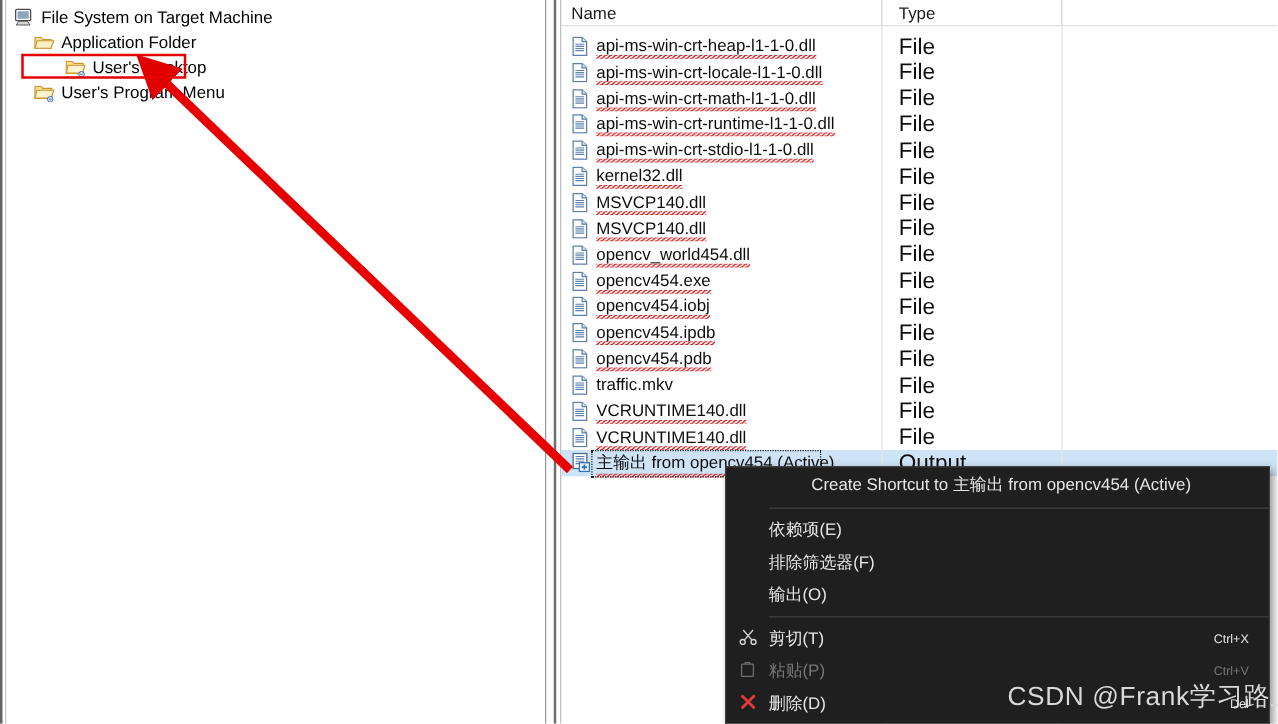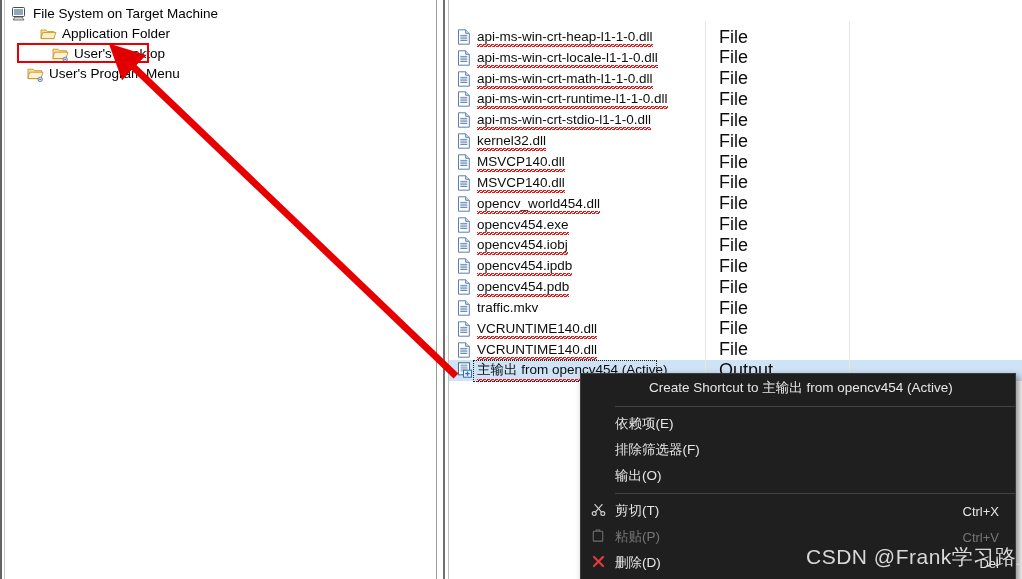--- a/index.html
+++ b/index.html
@@ -186,21 +186,21 @@
     height: 26px;
     flex: 0 0 auto;
     display: flex;
     align-items: center;
     justify-content: center;
   }
   .mlabel { flex: 1 1 auto; white-space: nowrap; }
   .mkey {
     flex: 0 0 auto;
     padding-right: 16px;
-    font-size: 13px;
+    font-size: 10px;
     color: #e6e6e6;
   }
   .mrow.disabled .mkey { color: #767676; }
   .msep {
     height: 1px;
     margin: 4px 0 4px 34px;
     background: #434343;
   }
   #ctx-first {
     height: 28px;
@@ -225,21 +225,21 @@
   <div id="tree-panel">
     <div id="tree-panel-inner">
         <div class="tree-row" style="left: 6px; top: 4px;">
           <span class="ticon" style="display: inline-block;"><svg width="17" height="16" viewBox="0 0 17 16">
         <rect x="1.5" y="1.5" width="12" height="9" rx="1" fill="#fff" stroke="#4a4a4a"></rect>
         <rect x="3" y="3" width="9" height="6" fill="#8fa6bd"></rect>
         <path d="M4 11 L11 11 L13 14 L2 14 Z" fill="#d6d6d6" stroke="#5a5a5a" stroke-width="0.8"></path>
       </svg></span>
           <span class="tlabel">File System on Target Machine</span>
         </div>
-        <div class="tree-row" style="left: 35px; top: 24px;">
+        <div class="tree-row" style="left: 22px; top: 24px;">
           <span class="ticon" style="display: inline-block;"><svg width="17" height="16" viewBox="0 0 17 16">
         <path d="M1 4 h5 l1.4 1.6 H14 v7 H1 z" fill="#ffe09a" stroke="#c8952c" stroke-width="0.9"></path>
         <path d="M2.6 6.6 H16 l-2.2 6 H1 z" fill="#fff0c2" stroke="#c8952c" stroke-width="0.9"></path>
       </svg></span>
           <span class="tlabel">Application Folder</span>
         </div>
         <div class="tree-row" style="left: 36px; top: 44px; padding-left: 11px;">
           <span class="ticon" style="display: inline-block;"><svg width="17" height="16" viewBox="0 0 17 16">
         <path d="M1 3.2 h5 l1.3 1.5 H14.5 v8 H1 z" fill="#ffe09a" stroke="#c8952c" stroke-width="0.9"></path>
         <path d="M2.4 6.2 H16 l-2 6.3 H1 z" fill="#fff3cf" stroke="#c8952c" stroke-width="0.9"></path>
@@ -255,20 +255,26 @@
         <circle cx="13.2" cy="13.4" r="2.2" fill="#dfe8f4" stroke="#3b6ea8" stroke-width="0.8"></circle>
         <path d="M12.2 13.4 h2" stroke="#3b6ea8" stroke-width="0.9"></path>
       </svg></span>
           <span class="tlabel">User's Program Menu</span>
         </div>
       </div>
   </div>
 
   <div id="list-panel">
     <div id="list-inner">
+      <div id="list-header">
+          <div class="hcell" style="left: 0px; width: 256px;">Name</div>
+          <div class="hdiv" style="left: 256px;"></div>
+          <div class="hcell" style="left: 262px; width: 138px;">Type</div>
+          <div class="hdiv" style="left: 400px;"></div>
+        </div>
       <div id="list-body">
           <div class="frow" style="top: 26.5px;">
             <div class="fname">
               <span class="fileicon" style="display: inline-block;"><svg width="14" height="16" viewBox="0 0 14 16">
         <path d="M1.5 0.8 h7.2 l3.6 3.5 v10.9 h-10.8 z" fill="#ffffff" stroke="#5b7fae" stroke-width="1"></path>
         <path d="M8.7 0.8 v3.5 h3.6" fill="#dce8f5" stroke="#5b7fae" stroke-width="1"></path>
         <g stroke="#5b7fae" stroke-width="0.9">
           <path d="M3.3 6.4 h7"></path>
                     <path d="M3.3 8.1 h7"></path>
                     <path d="M3.3 9.8 h7"></path>

